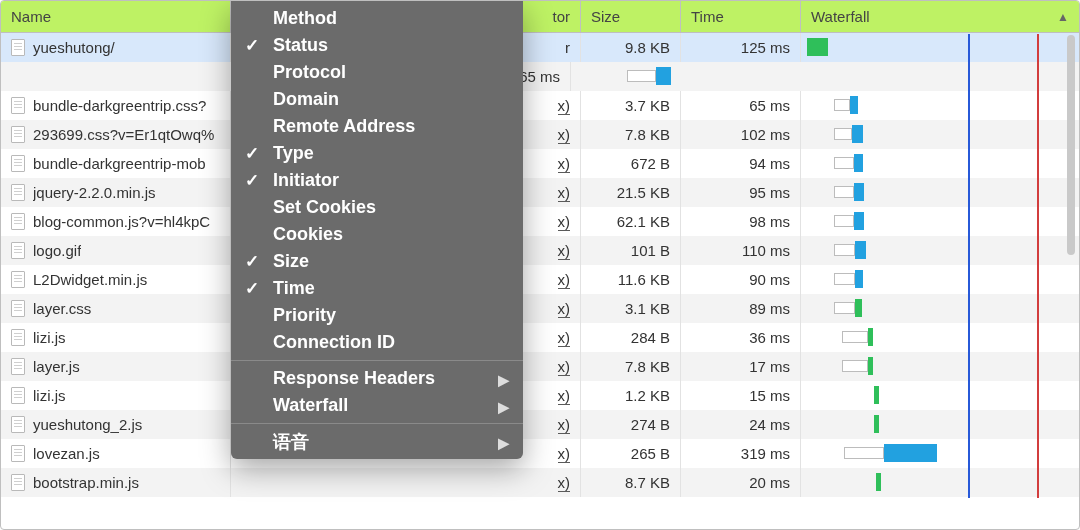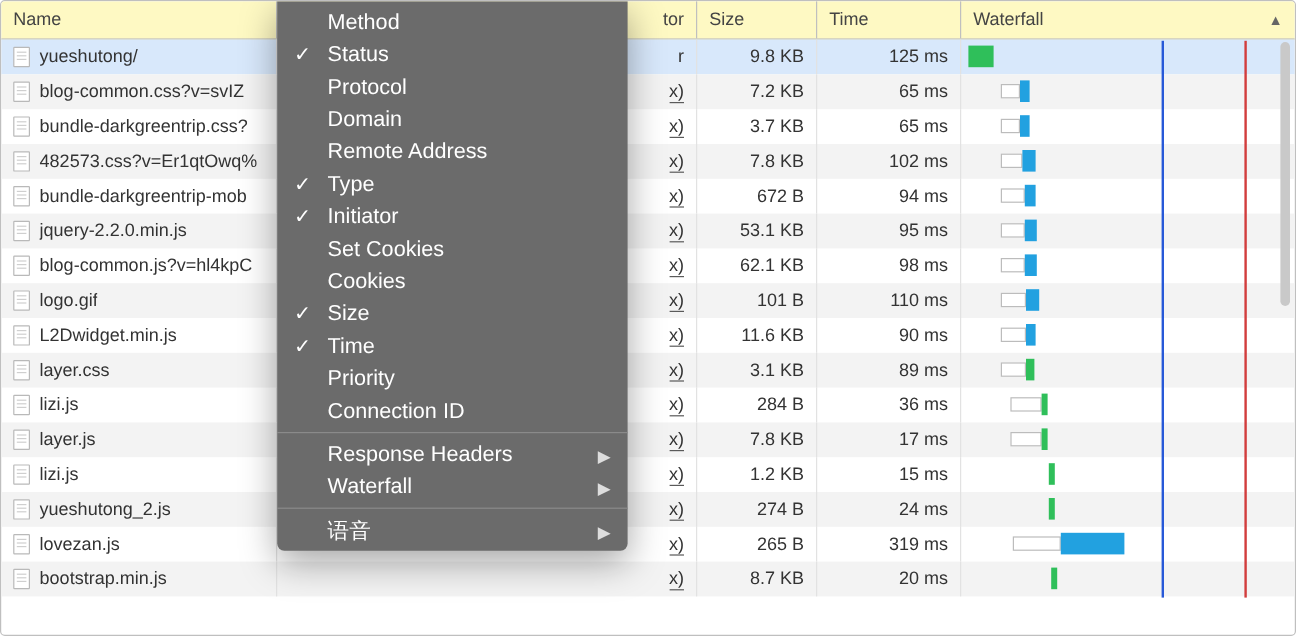--- a/index.html
+++ b/index.html
@@ -11,21 +11,21 @@
     width: 1080px;
     height: 530px;
     overflow: hidden;
     position: relative;
     border: 1px solid #bfbfbf;
     border-radius: 4px;
   }
 
   
   .table { display: flex; flex-direction: column; width: 100%; }
-  .thead { display: flex; height: 32px; background: #fef9c3; border-bottom: 1px solid #bfbfbf; color:#444; }
+  .thead { display: flex; height: 32px; background: #bef264; border-bottom: 1px solid #bfbfbf; color:#444; }
   .th {
     display: flex; align-items: center; padding: 0 10px; border-right: 1px solid #bfbfbf;
     font-weight: 400; white-space: nowrap; overflow: hidden;
     user-select: none; cursor: default;
   }
   .th.sort { justify-content: space-between; }
   .sort-caret { color: #666; font-size: 12px; }
   .col-name { width: 230px; }
   .col-initiator { width: 350px; }
   .col-size { width: 100px; }
@@ -71,21 +71,21 @@
     background: #6b6b6b;
     color: #fff;
     font-size: 18px;
     border-radius: 0 0 6px 6px;
     padding: 4px 0 0 0;
     box-shadow: 0 10px 30px rgba(0,0,0,0.35);
     z-index: 10;
   }
   .ctx-item {
     display: flex; align-items: center; height: 27px;
-    padding: 0 18px 0 42px; position: relative; cursor: default;
+    padding: 0 18px 0 42px; position: relative; cursor: default; font-weight: bold;
   }
   .ctx-item .check {
     position: absolute; left: 14px; top: 3px; font-size: 17px; color: #fff;
   }
   .ctx-item .arrow { position: absolute; right: 14px; top: 7px; color: #ddd; font-size: 14px; }
   .ctx-sep { height: 1px; background: #8a8a8a; margin: 4px 0; }
   .ctx-menu .group-last { margin-bottom: 4px; }
 
   .scroll-track { position: absolute; right: 2px; top: 34px; bottom: 2px; width: 12px; }
   .scroll-thumb { position: absolute; left: 2px; right: 2px; top: 0; height: 220px; background: #c9c9c9; border-radius: 5px; }
@@ -116,24 +116,20 @@
         </div>
         <div class="td col-size right">9.8 KB</div>
         <div class="td col-time right">125 ms</div>
         <div class="td col-waterfall">
           <div class="wf-wrap">
             <div class="wf-bar wf-green" style="left: 0%; width: 8%;"></div>
           </div>
         </div>
       </div>
       <div class="tr even">
-        <div class="td col-name">
-          <span class="file-icon"></span>
-          <span class="name-text">blog-common.css?v=svIZ</span>
-        </div>
         <div class="td col-initiator" style="justify-content: flex-end;">
           <span class="initiator-frag">x)</span>
         </div>
         <div class="td col-size right">7.2 KB</div>
         <div class="td col-time right">65 ms</div>
         <div class="td col-waterfall">
           <div class="wf-wrap">
             <div class="wf-empty" style="left: 10%; width: 6%;"></div>
             <div class="wf-bar wf-blue" style="left: 16%; width: 3%;"></div>
           </div>
@@ -152,21 +148,21 @@
         <div class="td col-waterfall">
           <div class="wf-wrap">
             <div class="wf-empty" style="left: 10%; width: 6%;"></div>
             <div class="wf-bar wf-blue" style="left: 16%; width: 3%;"></div>
           </div>
         </div>
       </div>
       <div class="tr even">
         <div class="td col-name">
           <span class="file-icon"></span>
-          <span class="name-text">482573.css?v=Er1qtOwq%</span>
+          <span class="name-text">293699.css?v=Er1qtOwq%</span>
         </div>
         <div class="td col-initiator" style="justify-content: flex-end;">
           <span class="initiator-frag">x)</span>
         </div>
         <div class="td col-size right">7.8 KB</div>
         <div class="td col-time right">102 ms</div>
         <div class="td col-waterfall">
           <div class="wf-wrap">
             <div class="wf-empty" style="left: 10%; width: 7%;"></div>
             <div class="wf-bar wf-blue" style="left: 17%; width: 4%;"></div>
@@ -191,21 +187,21 @@
         </div>
       </div>
       <div class="tr even">
         <div class="td col-name">
           <span class="file-icon"></span>
           <span class="name-text">jquery-2.2.0.min.js</span>
         </div>
         <div class="td col-initiator" style="justify-content: flex-end;">
           <span class="initiator-frag">x)</span>
         </div>
-        <div class="td col-size right">53.1 KB</div>
+        <div class="td col-size right">21.5 KB</div>
         <div class="td col-time right">95 ms</div>
         <div class="td col-waterfall">
           <div class="wf-wrap">
             <div class="wf-empty" style="left: 10%; width: 7.5%;"></div>
             <div class="wf-bar wf-blue" style="left: 17.5%; width: 4%;"></div>
           </div>
         </div>
       </div>
       <div class="tr">
         <div class="td col-name">

